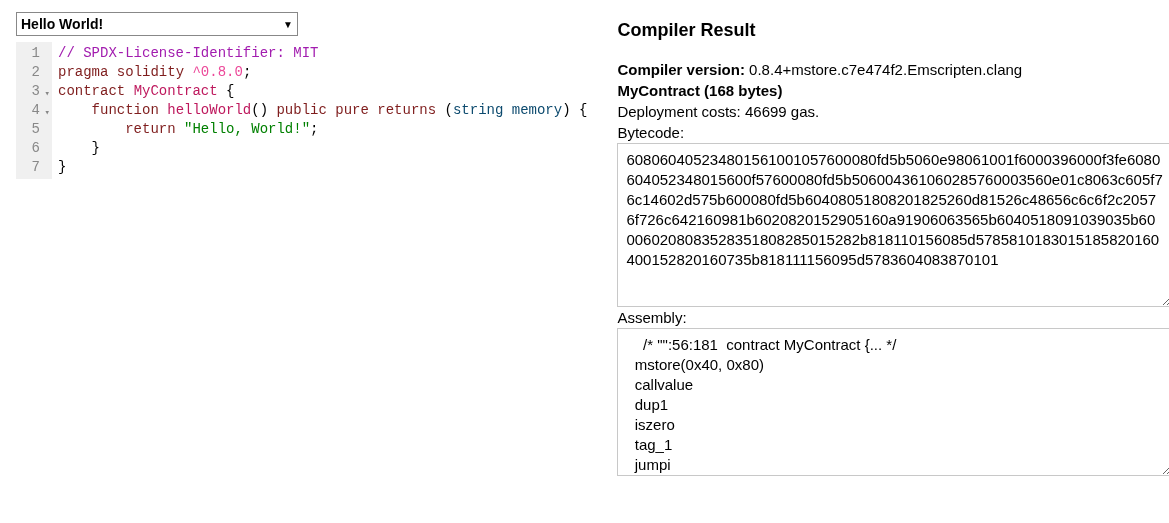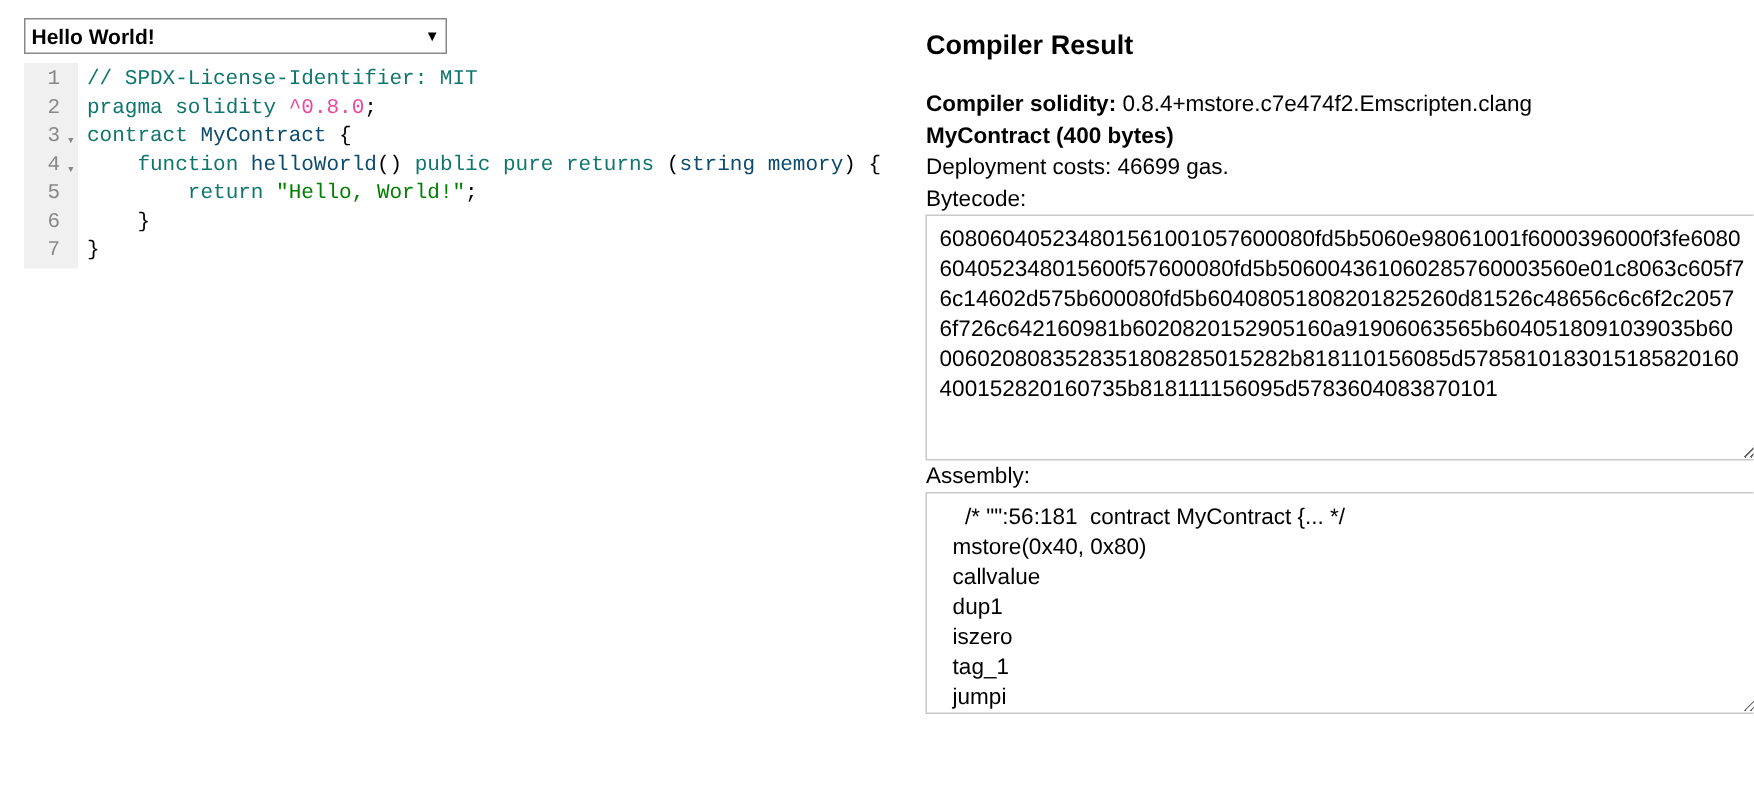--- a/index.html
+++ b/index.html
@@ -50,26 +50,26 @@
       position: absolute;
       right: -2px;
       top: 3px;
       font-size: 9px;
       color: #888;
     }
     .code {
       padding: 2px 6px;
       white-space: pre;
     }
-    .tok-comment { color: #0f766e; }
-    .tok-keyword { color: #0f766e; }
+    .tok-comment { color: #a21caf; }
+    .tok-keyword { color: #7f1d1d; }
     .tok-version { color: #ec4899; }
     .tok-string  { color: #008000; }
     .tok-punct   { color: #000; }
-    .tok-ident   { color: #0c4a6e; }
+    .tok-ident   { color: #be185d; }
     .tok-type    { color: #0c4a6e; }
 
     .right-pane h2 {
       font-size: 18px;
       font-weight: bold;
       margin: 8px 0 18px 0;
     }
     .meta-line { font-size: 15px; line-height: 21px; }
     .meta-line .lbl { font-weight: bold; }
     .section-label { font-size: 15px; margin-top: 2px; margin-bottom: 2px; }
@@ -111,25 +111,25 @@
           <div class="gutter-row">7</div>
         </div>
       <div class="code" id="code"><div><span class="tok-comment">// SPDX-License-Identifier: MIT</span></div><div><span class="tok-keyword">pragma</span><span class="tok-ident"> </span><span class="tok-keyword">solidity</span><span class="tok-ident"> </span><span class="tok-version">^0.8.0</span><span class="tok-punct">;</span></div><div><span class="tok-keyword">contract</span><span class="tok-ident"> </span><span class="tok-ident">MyContract</span><span class="tok-ident"> </span><span class="tok-punct">{</span></div><div><span class="tok-ident">    </span><span class="tok-keyword">function</span><span class="tok-ident"> </span><span class="tok-ident">helloWorld</span><span class="tok-punct">()</span><span class="tok-ident"> </span><span class="tok-keyword">public</span><span class="tok-ident"> </span><span class="tok-keyword">pure</span><span class="tok-ident"> </span><span class="tok-keyword">returns</span><span class="tok-ident"> </span><span class="tok-punct">(</span><span class="tok-type">string</span><span class="tok-ident"> </span><span class="tok-type">memory</span><span class="tok-punct">)</span><span class="tok-ident"> </span><span class="tok-punct">{</span></div><div><span class="tok-ident">        </span><span class="tok-keyword">return</span><span class="tok-ident"> </span><span class="tok-string">"Hello, World!"</span><span class="tok-punct">;</span></div><div><span class="tok-ident">    </span><span class="tok-punct">}</span></div><div><span class="tok-punct">}</span></div></div>
     </div>
   </div>
 
   <div class="right-pane">
     <h2>Compiler Result</h2>
 
     <div class="meta-line">
-      <span class="lbl">Compiler solidity:</span>
+      <span class="lbl">Compiler version:</span>
       <span>0.8.4+mstore.c7e474f2.Emscripten.clang</span>
     </div>
     <div class="meta-line">
-      <span class="lbl">MyContract (400 bytes)</span>
+      <span class="lbl">MyContract (168 bytes)</span>
     </div>
     <div class="meta-line">Deployment costs: 46699 gas.</div>
 
     <div class="section-label">Bytecode:</div>
     <div id="bytecode-box" class="output-box">608060405234801561001057600080fd5b5060e98061001f6000396000f3fe6080604052348015600f57600080fd5b506004361060285760003560e01c8063c605f76c14602d575b600080fd5b60408051808201825260d81526c48656c6c6f2c20576f726c642160981b6020820152905160a91906063565b6040518091039035b600060208083528351808285015282b818110156085d5785810183015185820160400152820160735b818111156095d5783604083870101</div>
 
     <div class="section-label">Assembly:</div>
     <div id="assembly-box" class="output-box">    /* "":56:181  contract MyContract {... */
   mstore(0x40, 0x80)
   callvalue

